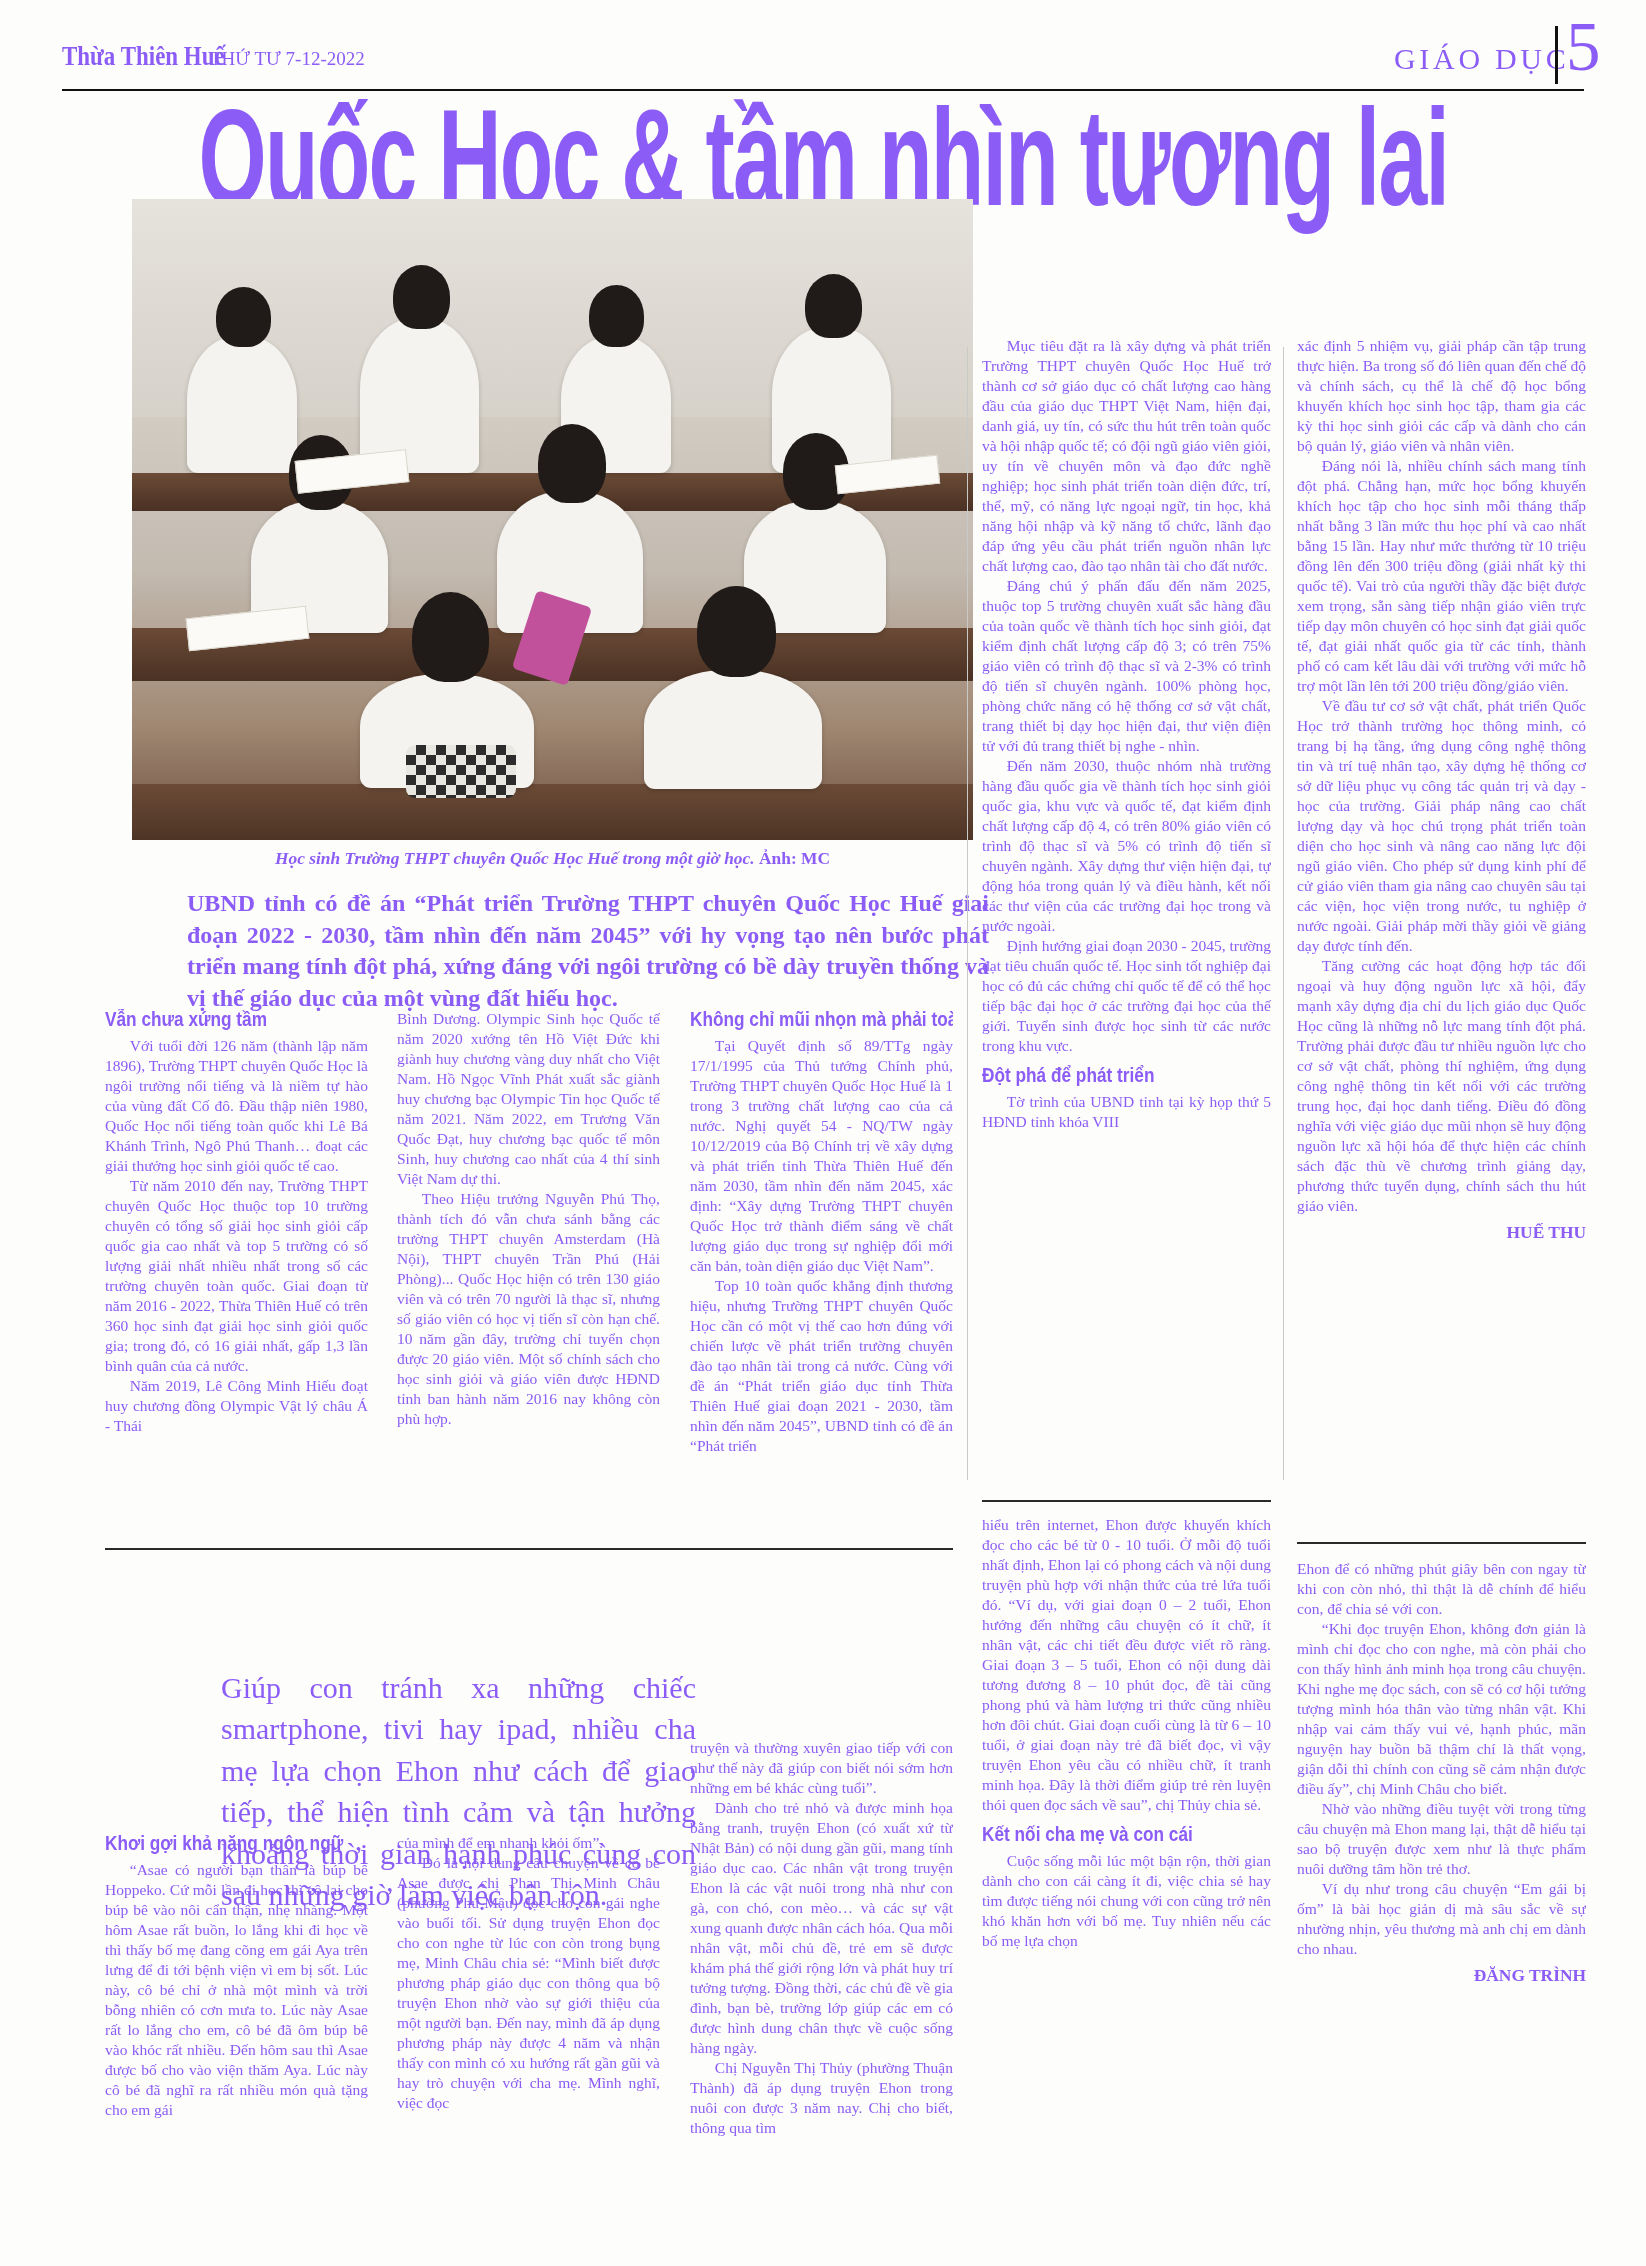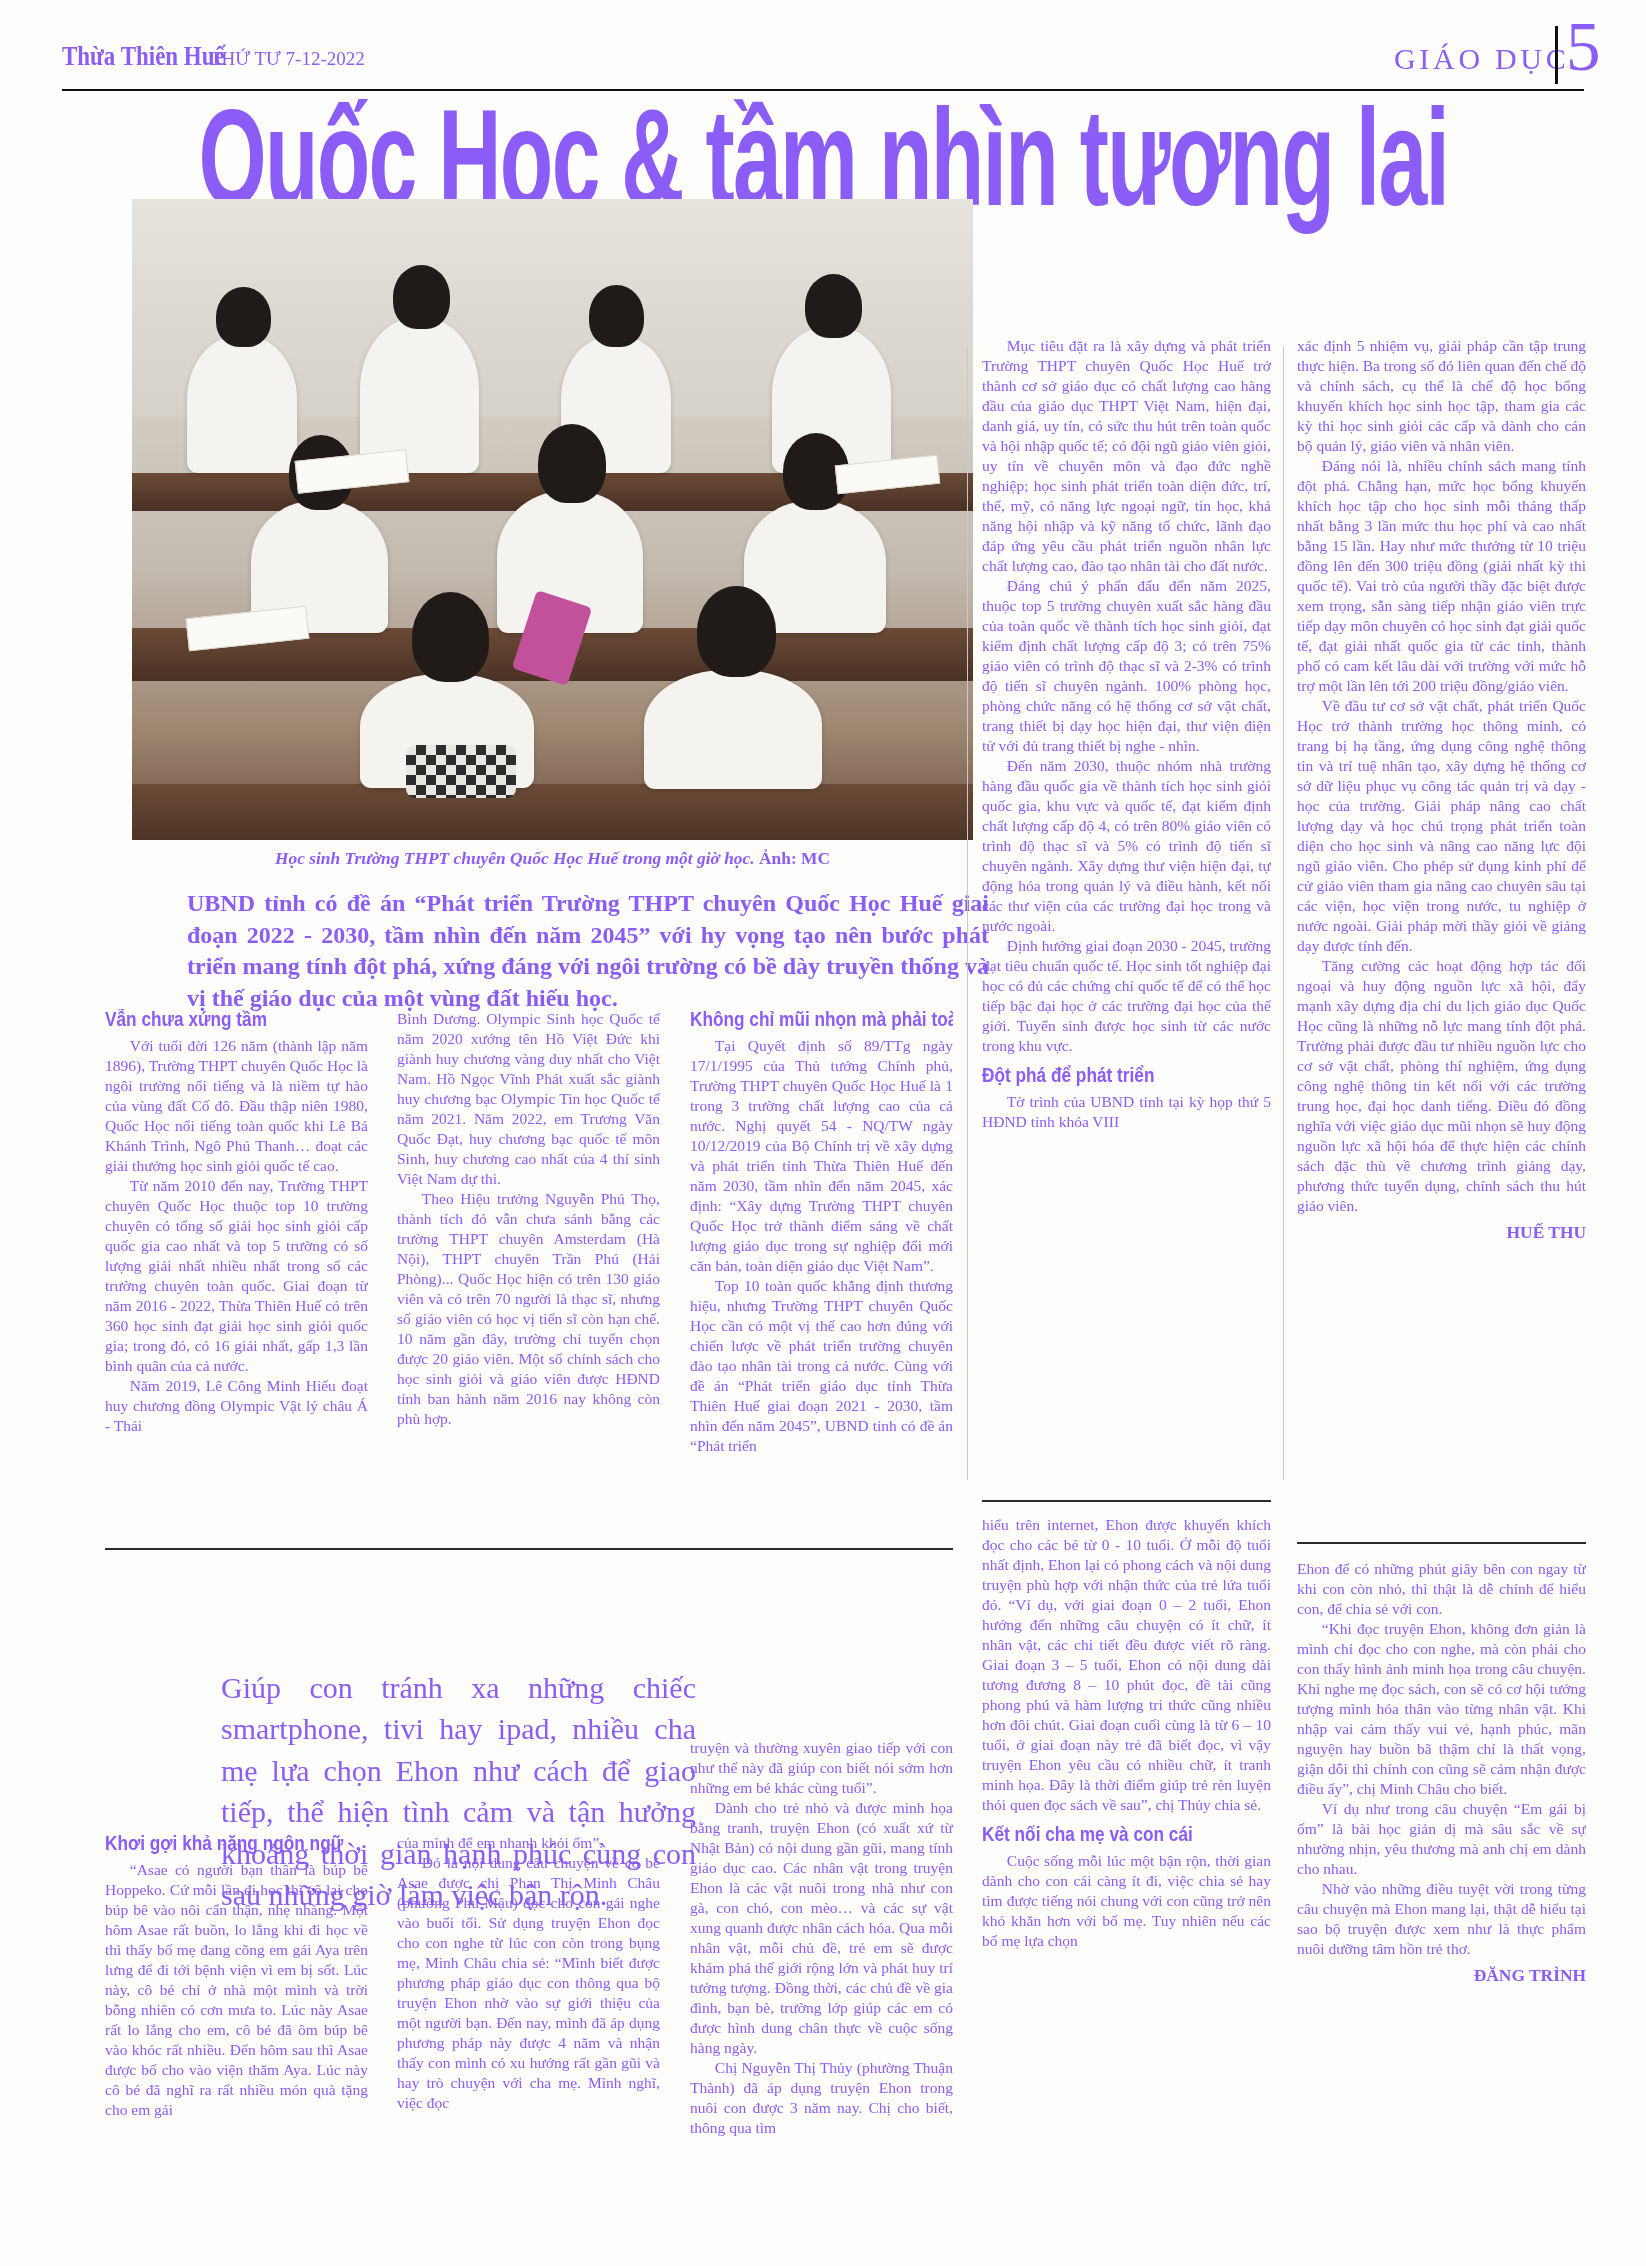--- a/index.html
+++ b/index.html
@@ -176,20 +176,20 @@
     <p class="cont">hiểu trên internet, Ehon được khuyến khích đọc cho các bé từ 0 - 10 tuổi. Ở mỗi độ tuổi nhất định, Ehon lại có phong cách và nội dung truyện phù hợp với nhận thức của trẻ lứa tuổi đó. “Ví dụ, với giai đoạn 0 – 2 tuổi, Ehon hướng đến những câu chuyện có ít chữ, ít nhân vật, các chi tiết đều được viết rõ ràng. Giai đoạn 3 – 5 tuổi, Ehon có nội dung dài tương đương 8 – 10 phút đọc, đề tài cũng phong phú và hàm lượng tri thức cũng nhiều hơn đôi chút. Giai đoạn cuối cùng là từ 6 – 10 tuổi, ở giai đoạn này trẻ đã biết đọc, vì vậy truyện Ehon yêu cầu có nhiều chữ, ít tranh minh họa. Đây là thời điểm giúp trẻ rèn luyện thói quen đọc sách về sau”, chị Thủy chia sẻ.</p>
     <h3 class="mid">Kết nối cha mẹ và con cái</h3>
     <div>
         <p>Cuộc sống mỗi lúc một bận rộn, thời gian dành cho con cái càng ít đi, việc chia sẻ hay tìm được tiếng nói chung với con cũng trở nên khó khăn hơn với bố mẹ. Tuy nhiên nếu các bố mẹ lựa chọn</p>
       </div>
   </div>
   <div class="abs col" style="left:1297px;top:1559px;width:289px;height:696px;">
     <p class="cont">Ehon để có những phút giây bên con ngay từ khi con còn nhỏ, thì thật là dễ chính để hiểu con, để chia sẻ với con.</p>
     <div>
         <p>“Khi đọc truyện Ehon, không đơn giản là mình chỉ đọc cho con nghe, mà còn phải cho con thấy hình ảnh minh họa trong câu chuyện. Khi nghe mẹ đọc sách, con sẽ có cơ hội tưởng tượng mình hóa thân vào từng nhân vật. Khi nhập vai cảm thấy vui vẻ, hạnh phúc, mãn nguyện hay buồn bã thậm chí là thất vọng, giận dỗi thì chính con cũng sẽ cảm nhận được điều ấy”, chị Minh Châu cho biết.</p>
+        <p>Nhờ vào những điều tuyệt vời trong từng câu chuyện mà Ehon mang lại, thật dễ hiểu tại sao bộ truyện được xem như là thực phẩm nuôi dưỡng tâm hồn trẻ thơ.</p>
         <p>Ví dụ như trong câu chuyện “Em gái bị ốm” là bài học giản dị mà sâu sắc về sự nhường nhịn, yêu thương mà anh chị em dành cho nhau.</p>
-        <p>Nhờ vào những điều tuyệt vời trong từng câu chuyện mà Ehon mang lại, thật dễ hiểu tại sao bộ truyện được xem như là thực phẩm nuôi dưỡng tâm hồn trẻ thơ.</p>
       </div>
     <div class="byline">ĐĂNG TRÌNH</div>
   </div>
 
 </div>
 
 
 </body></html>

